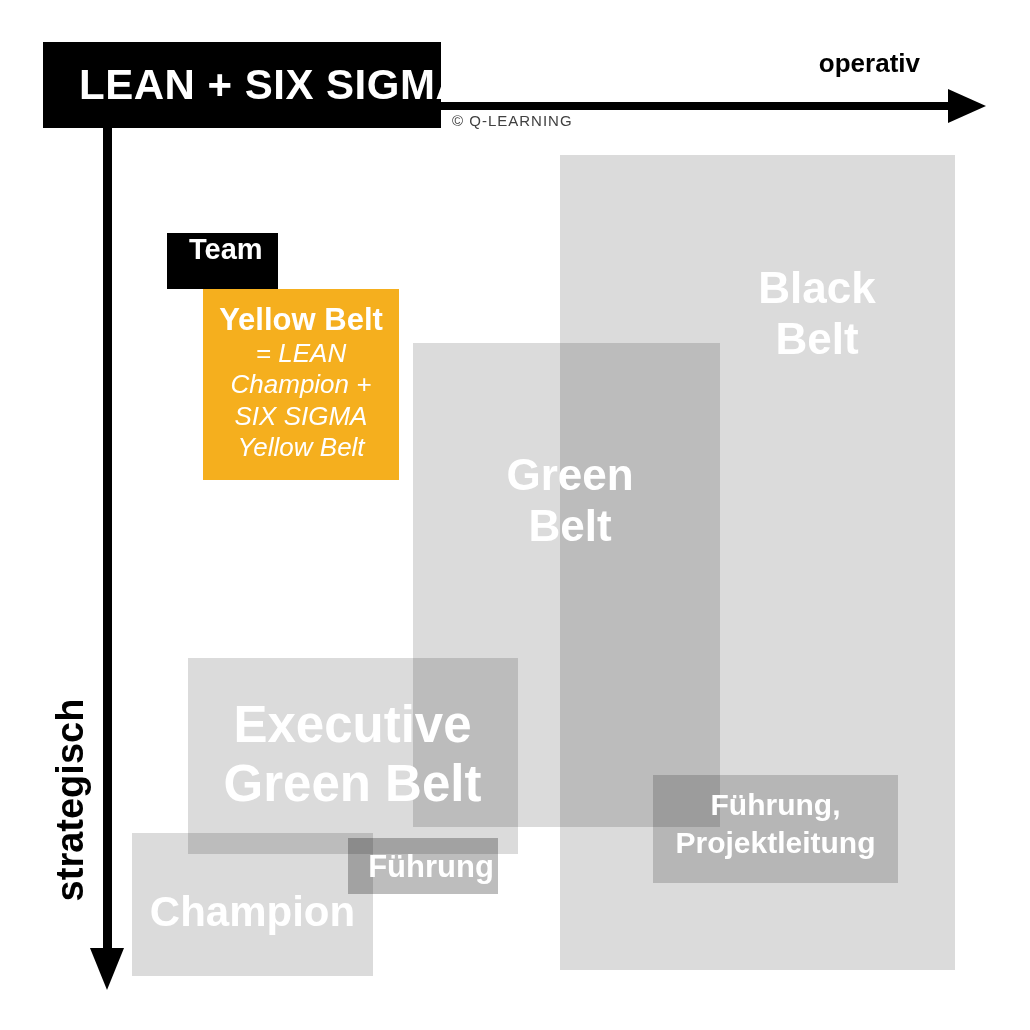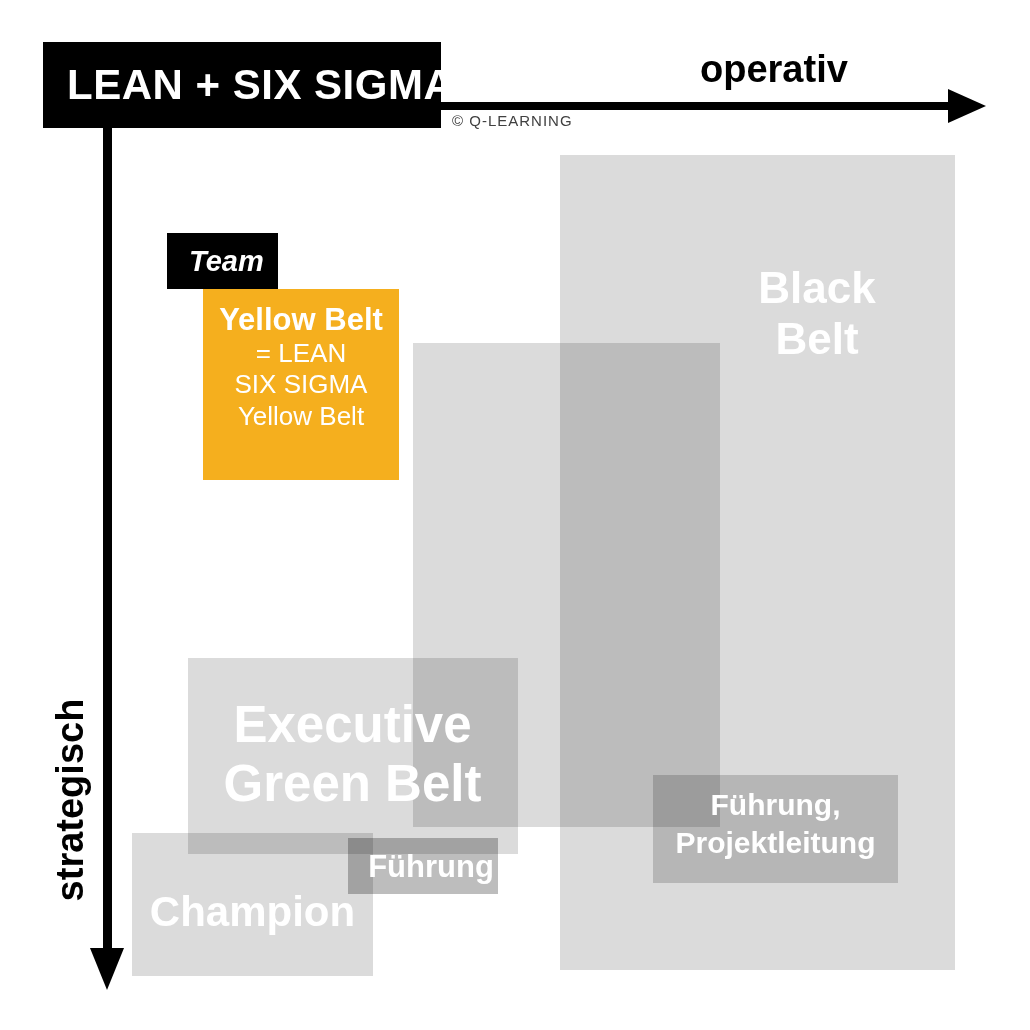--- a/index.html
+++ b/index.html
@@ -5,30 +5,30 @@
   html,body{margin:0;padding:0;background:#ffffff;}
   .stage{
     position:relative;width:1030px;height:1030px;background:#ffffff;overflow:hidden;
     font-family:"Liberation Sans","DejaVu Sans",sans-serif;
   }
   
   .title-box{
     position:absolute;left:43px;top:42px;width:398px;height:86px;background:#000;
     display:flex;align-items:center;
   }
-  .title-box span{color:#fff;font-weight:700;font-size:42px;padding-left:24px;letter-spacing:0.5px;white-space:nowrap;}
+  .title-box span{color:#fff;font-weight:700;font-size:42px;padding-left:36px;letter-spacing:0.5px;white-space:nowrap;}
   
   .h-shaft{position:absolute;left:438px;top:102px;width:515px;height:8px;background:#000;}
   .h-head{position:absolute;left:948px;top:89px;width:0;height:0;
     border-left:38px solid #000;border-top:17px solid transparent;border-bottom:17px solid transparent;}
   .v-shaft{position:absolute;left:103px;top:127px;width:9px;height:828px;background:#000;}
   .v-head{position:absolute;left:90px;top:948px;width:0;height:0;
     border-top:42px solid #000;border-left:17px solid transparent;border-right:17px solid transparent;}
-  .x-label{position:absolute;left:700px;top:50px;width:220px;
-    font-weight:700;font-size:38px;color:#000;line-height:1;}
+  .x-label{position:absolute;left:700px;top:50px;width:220px;text-align:right;
+    font-weight:700;font-size:26px;color:#000;line-height:1;}
   .y-label{position:absolute;left:-80px;top:778px;width:300px;height:44px;line-height:44px;
     text-align:center;font-weight:700;font-size:38px;color:#000;transform:rotate(-90deg);}
   .copyright{position:absolute;left:452px;top:112px;font-size:15px;color:#404040;letter-spacing:1px;white-space:nowrap;}
   
   .gbox{position:absolute;background:rgba(0,0,0,0.14);}
   .box-black-belt{left:560px;top:155px;width:395px;height:815px;}
   .box-green-belt{left:413px;top:343px;width:307px;height:484px;}
   .box-exec-gb{left:188px;top:658px;width:330px;height:196px;}
   .box-champion{left:132px;top:833px;width:241px;height:143px;}
   .box-fuehrung{left:348px;top:838px;width:150px;height:56px;background:rgba(0,0,0,0.26);}
@@ -36,26 +36,26 @@
   
   .rlabel{position:absolute;color:#fff;font-weight:700;text-align:center;line-height:1.15;}
   .lbl-black-belt{left:712px;top:263px;width:210px;font-size:44px;}
   .lbl-green-belt{left:465px;top:450px;width:210px;font-size:44px;}
   .lbl-exec-gb{left:200px;top:696px;width:305px;font-size:51px;}
   .lbl-champion{left:132px;top:888px;width:241px;font-size:42px;}
   .lbl-fuehrung{left:348px;top:849px;width:150px;font-size:31px;margin-left:8px;}
   .lbl-fuehrung-pl{left:658px;top:786px;width:235px;font-size:30px;line-height:1.25;}
   
   .team-tag{position:absolute;left:167px;top:233px;width:111px;height:56px;background:#000;
-    display:flex;align-items:center;font-style:italic;}
+    display:flex;align-items:flex-start;}
   .team-tag span{color:#fff;font-weight:700;font-size:29px;padding-left:22px;}
   .yellow-box{position:absolute;left:167px;top:289px;width:196px;height:191px;background:#F5AF1E;
     text-align:center;color:#fff;margin-left:36px;}
   .yellow-title{font-weight:700;font-size:31px;line-height:1.2;padding-top:12px;}
-  .yellow-line{font-size:26px;line-height:1.2;}
+  .yellow-line{font-size:26px;line-height:1.2;font-style:italic;}
 </style>
 </head>
 <body>
 
 <div class="stage">
 
   <div class="title-box">
     <span>LEAN + SIX SIGMA</span>
   </div>
 
@@ -70,28 +70,30 @@
   <div class="copyright">© Q-LEARNING</div>
 
   <div class="gbox box-black-belt"></div>
   <div class="gbox box-green-belt"></div>
   <div class="gbox box-exec-gb"></div>
   <div class="gbox box-champion"></div>
   <div class="gbox box-fuehrung-pl"></div>
   <div class="gbox box-fuehrung"></div>
 
   <div class="rlabel lbl-black-belt">Black Belt</div>
+  <div class="rlabel lbl-green-belt">Green Belt</div>
   <div class="rlabel lbl-exec-gb">Executive Green Belt</div>
   <div class="rlabel lbl-champion">Champion</div>
   <div class="rlabel lbl-fuehrung-pl">Führung, Projektleitung</div>
   <div class="rlabel lbl-fuehrung">Führung</div>
 
   <div class="team-tag">
     <span>Team</span>
   </div>
   <div class="yellow-box">
     <div class="yellow-title">Yellow Belt</div>
     <div class="yellow-line">= LEAN</div>
+    <div class="yellow-line">Champion +</div>
     <div class="yellow-line">SIX SIGMA</div>
     <div class="yellow-line">Yellow Belt</div>
   </div>
 
 </div>
 
 </body></html>

